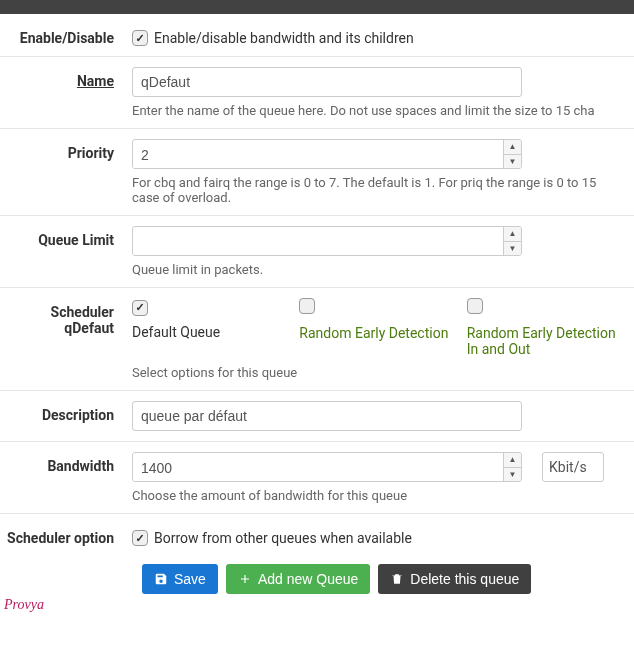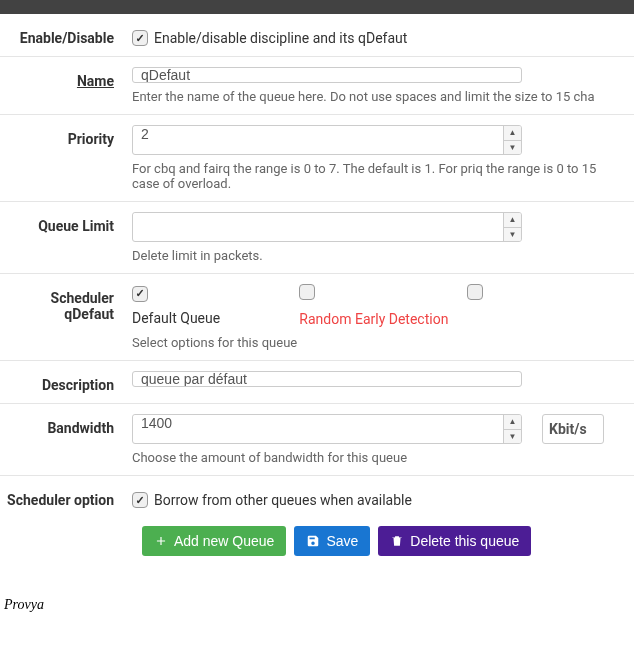--- a/index.html
+++ b/index.html
@@ -5,56 +5,56 @@
 * { box-sizing: border-box; margin: 0; padding: 0; }
 body { font-family: -apple-system, BlinkMacSystemFont, "Segoe UI", Roboto, Helvetica, Arial, sans-serif; font-size: 14px; color: #333; background: #fff; width: 634px; }
 .topbar { background: #424242; height: 14px; }
 .section { padding: 10px 0; border-bottom: 1px solid #e5e5e5; }
 .section.noborder { border-bottom: none; }
 .row { display: flex; align-items: flex-start; }
 .label-col { width: 132px; flex-shrink: 0; text-align: right; padding-right: 18px; padding-top: 6px; font-weight: bold; color: #333; }
 .label-col.underline span { text-decoration: underline; }
 .input-col { flex: 1; padding-right: 8px; }
 .help { color: #666; font-size: 13px; margin-top: 6px; }
-input[type="text"] { width: 390px; height: 16px; padding: 4px 8px; border: 1px solid #ccc; border-radius: 3px; font-size: 14px; color: #555; }
+input[type="text"] { width: 390px; height: 30px; padding: 4px 8px; border: 1px solid #ccc; border-radius: 3px; font-size: 14px; color: #555; }
 .spinner-wrap { display: flex; width: 390px; height: 30px; border: 1px solid #ccc; border-radius: 3px; overflow: hidden; }
 .spinner-wrap input { border: none; flex: 1; padding: 4px 8px; font-size: 14px; color: #555; outline: none; width: 100%; }
 .spin-btns { width: 18px; display: flex; flex-direction: column; border-left: 1px solid #ccc; }
 .spin-btns div { flex: 1; display: flex; align-items: center; justify-content: center; font-size: 8px; color: #555; background: #f5f5f5; }
 .spin-btns div:first-child { border-bottom: 1px solid #ccc; }
 .checkbox-wrap { display: flex; align-items: center; gap: 6px; padding-top: 6px; }
 .cbox { width: 16px; height: 16px; border: 1px solid #999; border-radius: 4px; background: #f0f0f0; display: inline-flex; align-items: center; justify-content: center; font-size: 11px; color: #333; }
 .cbox.checked::before { content: "✓"; font-weight: bold; }
 .options-grid { display: flex; gap: 8px; }
 .opt { flex: 1; }
 .opt .cbox-holder { margin-bottom: 8px; }
 .opt-label { color: #333; font-size: 14px; }
-.opt-label.link { color: #ef4444; }
+.opt-label.link { color: #4d7c0f; }
 .bw-row { display: flex; gap: 20px; align-items: flex-start; }
-.unit-select { width: 62px; height: 30px; border: 1px solid #ccc; border-radius: 3px; padding: 4px 6px; font-size: 14px; color: #555; display: flex; align-items: center; font-weight: bold; }
+.unit-select { width: 62px; height: 30px; border: 1px solid #ccc; border-radius: 3px; padding: 4px 6px; font-size: 14px; color: #555; display: flex; align-items: center; }
 .btn-row { display: flex; gap: 8px; padding: 14px 0 14px 142px; }
 .btn { display: inline-flex; align-items: center; gap: 6px; padding: 7px 12px; border-radius: 3px; color: #fff; font-size: 14px; border: none; cursor: pointer; }
 .btn-primary { background: #1976d2; }
 .btn-success { background: #4caf50; }
-.btn-danger { background: #4c1d95; }
+.btn-danger { background: #404040; }
 .icon-svg { width: 14px; height: 14px; fill: #fff; }
-.watermark { position: absolute; left: 4px; top: 597px; font-family: cursive; font-style: italic; font-size: 14px; color: #000000; }
+.watermark { position: absolute; left: 4px; top: 597px; font-family: cursive; font-style: italic; font-size: 14px; color: #be185d; }
 </style>
 </head>
 <body>
 
 <div class="topbar"></div>
 
 <div class="section">
   <div class="row">
     <div class="label-col"><span>Enable/Disable</span></div>
     <div class="input-col">
       <div class="checkbox-wrap">
         <span class="cbox checked"></span>
-        <span>Enable/disable discipline and its qDefaut</span>
+        <span>Enable/disable bandwidth and its children</span>
       </div>
     </div>
   </div>
 </div>
 
 <div class="section">
   <div class="row">
     <div class="label-col underline"><span>Name</span></div>
     <div class="input-col">
       <input type="text" value="qDefaut" style="">
@@ -83,40 +83,41 @@
   <div class="row">
     <div class="label-col"><span>Queue Limit</span></div>
     <div class="input-col">
       <div class="spinner-wrap">
         <input type="text" value="" style="">
         <div class="spin-btns">
             <div>▲</div>
             <div>▼</div>
           </div>
       </div>
-      <div class="help">Delete limit in packets.</div>
+      <div class="help">Queue limit in packets.</div>
     </div>
   </div>
 </div>
 
 <div class="section">
   <div class="row">
     <div class="label-col"><span>Scheduler qDefaut</span></div>
     <div class="input-col">
       <div class="options-grid">
         <div class="opt">
           <div class="cbox-holder"><span class="cbox checked"></span></div>
           <div class="opt-label">Default Queue</div>
         </div>
         <div class="opt">
           <div class="cbox-holder"><span class="cbox"></span></div>
           <div class="opt-label link">Random Early Detection</div>
         </div>
         <div class="opt">
           <div class="cbox-holder"><span class="cbox"></span></div>
+          <div class="opt-label link">Random Early Detection In and Out</div>
         </div>
       </div>
       <div class="help" style="margin-top:8px">Select options for this queue</div>
     </div>
   </div>
 </div>
 
 <div class="section">
   <div class="row">
     <div class="label-col"><span>Description</span></div>
@@ -153,31 +154,31 @@
         <span class="cbox checked"></span>
         <span>Borrow from other queues when available</span>
       </div>
     </div>
   </div>
 </div>
 
 <div class="watermark">Provya</div>
 
 <div class="btn-row">
+  <button class="btn btn-primary">
+    <svg class="icon-svg" viewBox="0 0 24 24">
+        <path d="M17 3H5a2 2 0 0 0-2 2v14a2 2 0 0 0 2 2h14a2 2 0 0 0 2-2V7l-4-4zM12 19a3 3 0 1 1 0-6 3 3 0 0 1 0 6zm3-10H6V6h9v3z"></path>
+      </svg>
+    <span>Save</span>
+  </button>
   <button class="btn btn-success">
     <svg class="icon-svg" viewBox="0 0 24 24">
         <path d="M19 13h-6v6h-2v-6H5v-2h6V5h2v6h6v2z"></path>
       </svg>
     <span>Add new Queue</span>
-  </button>
-  <button class="btn btn-primary">
-    <svg class="icon-svg" viewBox="0 0 24 24">
-        <path d="M17 3H5a2 2 0 0 0-2 2v14a2 2 0 0 0 2 2h14a2 2 0 0 0 2-2V7l-4-4zM12 19a3 3 0 1 1 0-6 3 3 0 0 1 0 6zm3-10H6V6h9v3z"></path>
-      </svg>
-    <span>Save</span>
   </button>
   <button class="btn btn-danger">
     <svg class="icon-svg" viewBox="0 0 24 24">
         <path d="M6 7h12l-1 13H7L6 7zm3-3h6l1 2H8l1-2zM4 6h16v1H4z"></path>
       </svg>
     <span>Delete this queue</span>
   </button>
 </div>
 
 </body></html>

